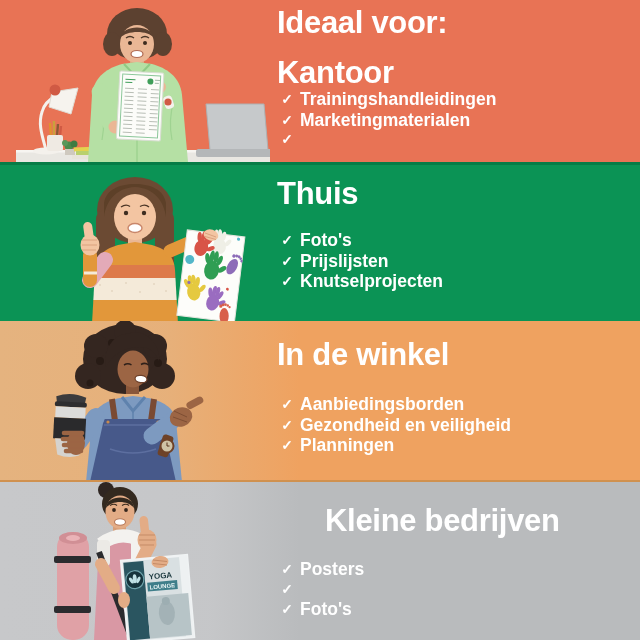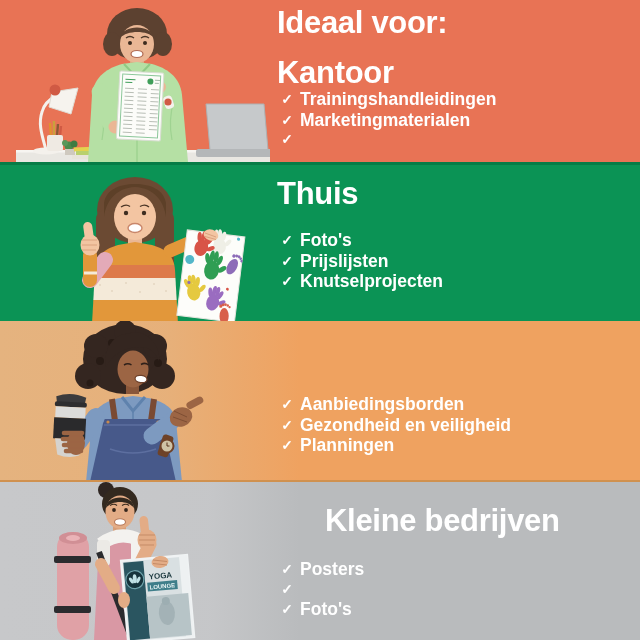--- a/index.html
+++ b/index.html
@@ -290,20 +290,21 @@
           <rect x="186" y="78" width="18" height="7.5" rx="3.7" fill="#9c6544" transform="rotate(-28 195 82)"></rect>
           <path d="M174,90 l13,6 M173,96 l14,5" stroke="#7e4e33" stroke-width="1"></path>
         </g>
         <g>
           <rect x="160" y="114" width="11" height="22" rx="3" fill="#6e4228" transform="rotate(18 166 125)"></rect>
           <circle cx="167" cy="125" r="6.5" fill="#cfc3a6" stroke="#6e4228" stroke-width="2"></circle>
           <path d="M167,121.5 v3.5 h2.5" stroke="#57331d" stroke-width="1" fill="none"></path>
         </g>
       </g>
     </svg>
+    <h2 class="txt-h2">In de winkel</h2>
     <ul class="list">
       <li>
         <span class="chk">✓</span>
         <span>Aanbiedingsborden</span>
       </li>
       <li>
         <span class="chk">✓</span>
         <span>Gezondheid en veiligheid</span>
       </li>
       <li>

